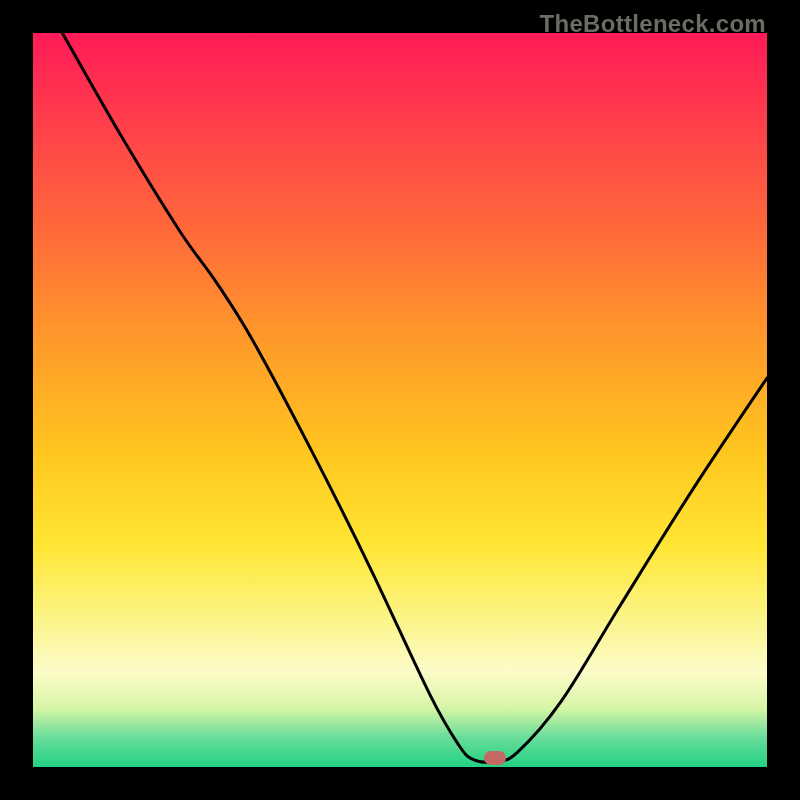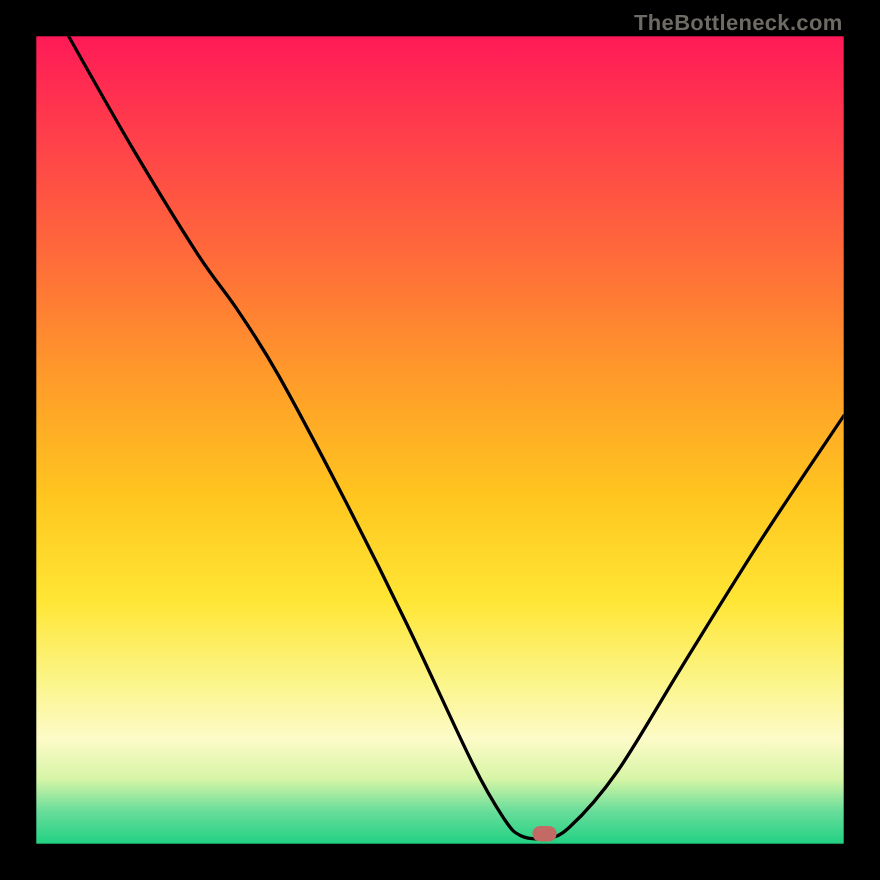--- a/index.html
+++ b/index.html
@@ -36,21 +36,21 @@
       #d6f5a6 92%,
       #68dd9a 96%,
       #22d183 100%
     );
   }
   .site-label {
     position: absolute;
     right: 34px;
     top: 10px;
     font-family: Arial, Helvetica, sans-serif;
-    font-size: 20px;
+    font-size: 24px;
     font-weight: bold;
     color: #6d6b64;
     letter-spacing: 0.3px;
   }
   svg.curve {
     position: absolute;
     left: 0;
     top: 0;
     width: 734px;
     height: 734px;

